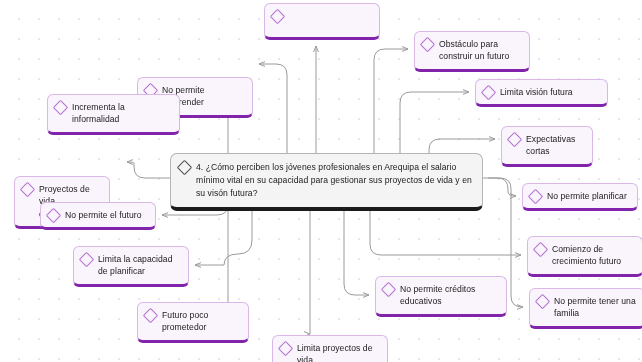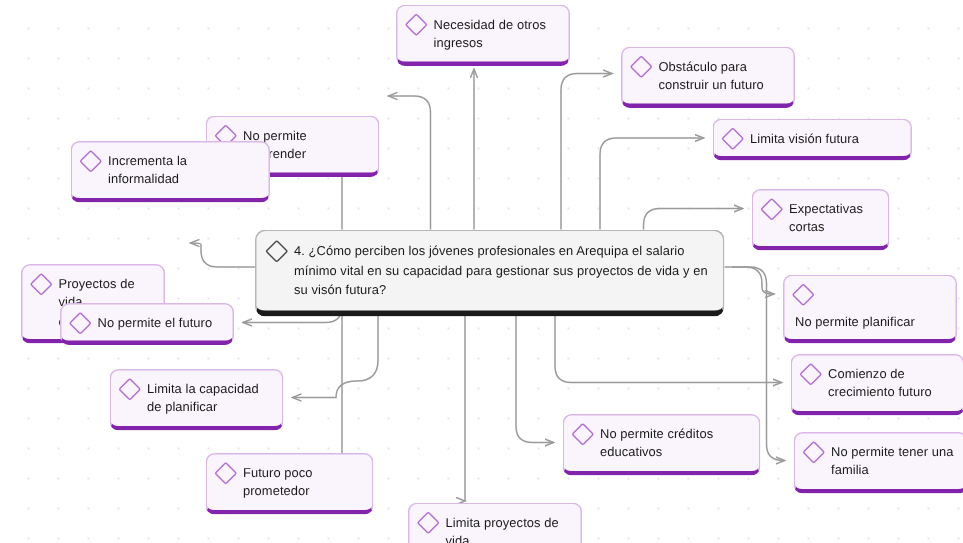--- a/index.html
+++ b/index.html
@@ -98,21 +98,20 @@
       </g>
   </svg>
 
   <div id="nodes">
       <div class="node central" style="left: 170px; top: 153px; width: 313px; min-height: 46px;">
         <span class="diamond"></span>
         <span class="label">4. ¿Cómo perciben los jóvenes profesionales en Arequipa el salario mínimo vital en su capacidad para gestionar sus proyectos de vida y en su visón futura?</span>
       </div>
       <div class="node" style="left: 264px; top: 3px; width: 116px; min-height: 37px;">
         <span class="diamond"></span>
-        <span class="label">Necesidad de otros ingresos</span>
       </div>
       <div class="node" style="left: 414px; top: 31px; width: 116px; min-height: 37px;">
         <span class="diamond"></span>
         <span class="label">Obstáculo para construir un futuro</span>
       </div>
       <div class="node" style="left: 137px; top: 45px; width: 116px; min-height: 26px; margin-top: 32px;">
         <span class="diamond"></span>
         <span class="label">No permite emprender</span>
       </div>
       <div class="node" style="left: 475px; top: 79px; width: 133px; min-height: 26px;">
@@ -124,21 +123,21 @@
         <span class="label">Incrementa la informalidad</span>
       </div>
       <div class="node" style="left: 501px; top: 126px; width: 92px; min-height: 26px;">
         <span class="diamond"></span>
         <span class="label">Expectativas cortas</span>
       </div>
       <div class="node" style="left: 14px; top: 144px; width: 96px; min-height: 37px; margin-top: 32px;">
         <span class="diamond"></span>
         <span class="label">Proyectos de vida estancados</span>
       </div>
-      <div class="node" style="left: 522px; top: 183px; width: 116px; min-height: 26px; flex-direction: column;">
+      <div class="node" style="left: 522px; top: 183px; width: 116px; min-height: 26px;">
         <span class="diamond"></span>
         <span class="label">No permite planificar</span>
       </div>
       <div class="node" style="left: 40px; top: 202px; width: 116px; min-height: 26px;">
         <span class="diamond"></span>
         <span class="label">No permite el futuro</span>
       </div>
       <div class="node" style="left: 527px; top: 236px; width: 116px; min-height: 37px;">
         <span class="diamond"></span>
         <span class="label">Comienzo de crecimiento futuro</span>

